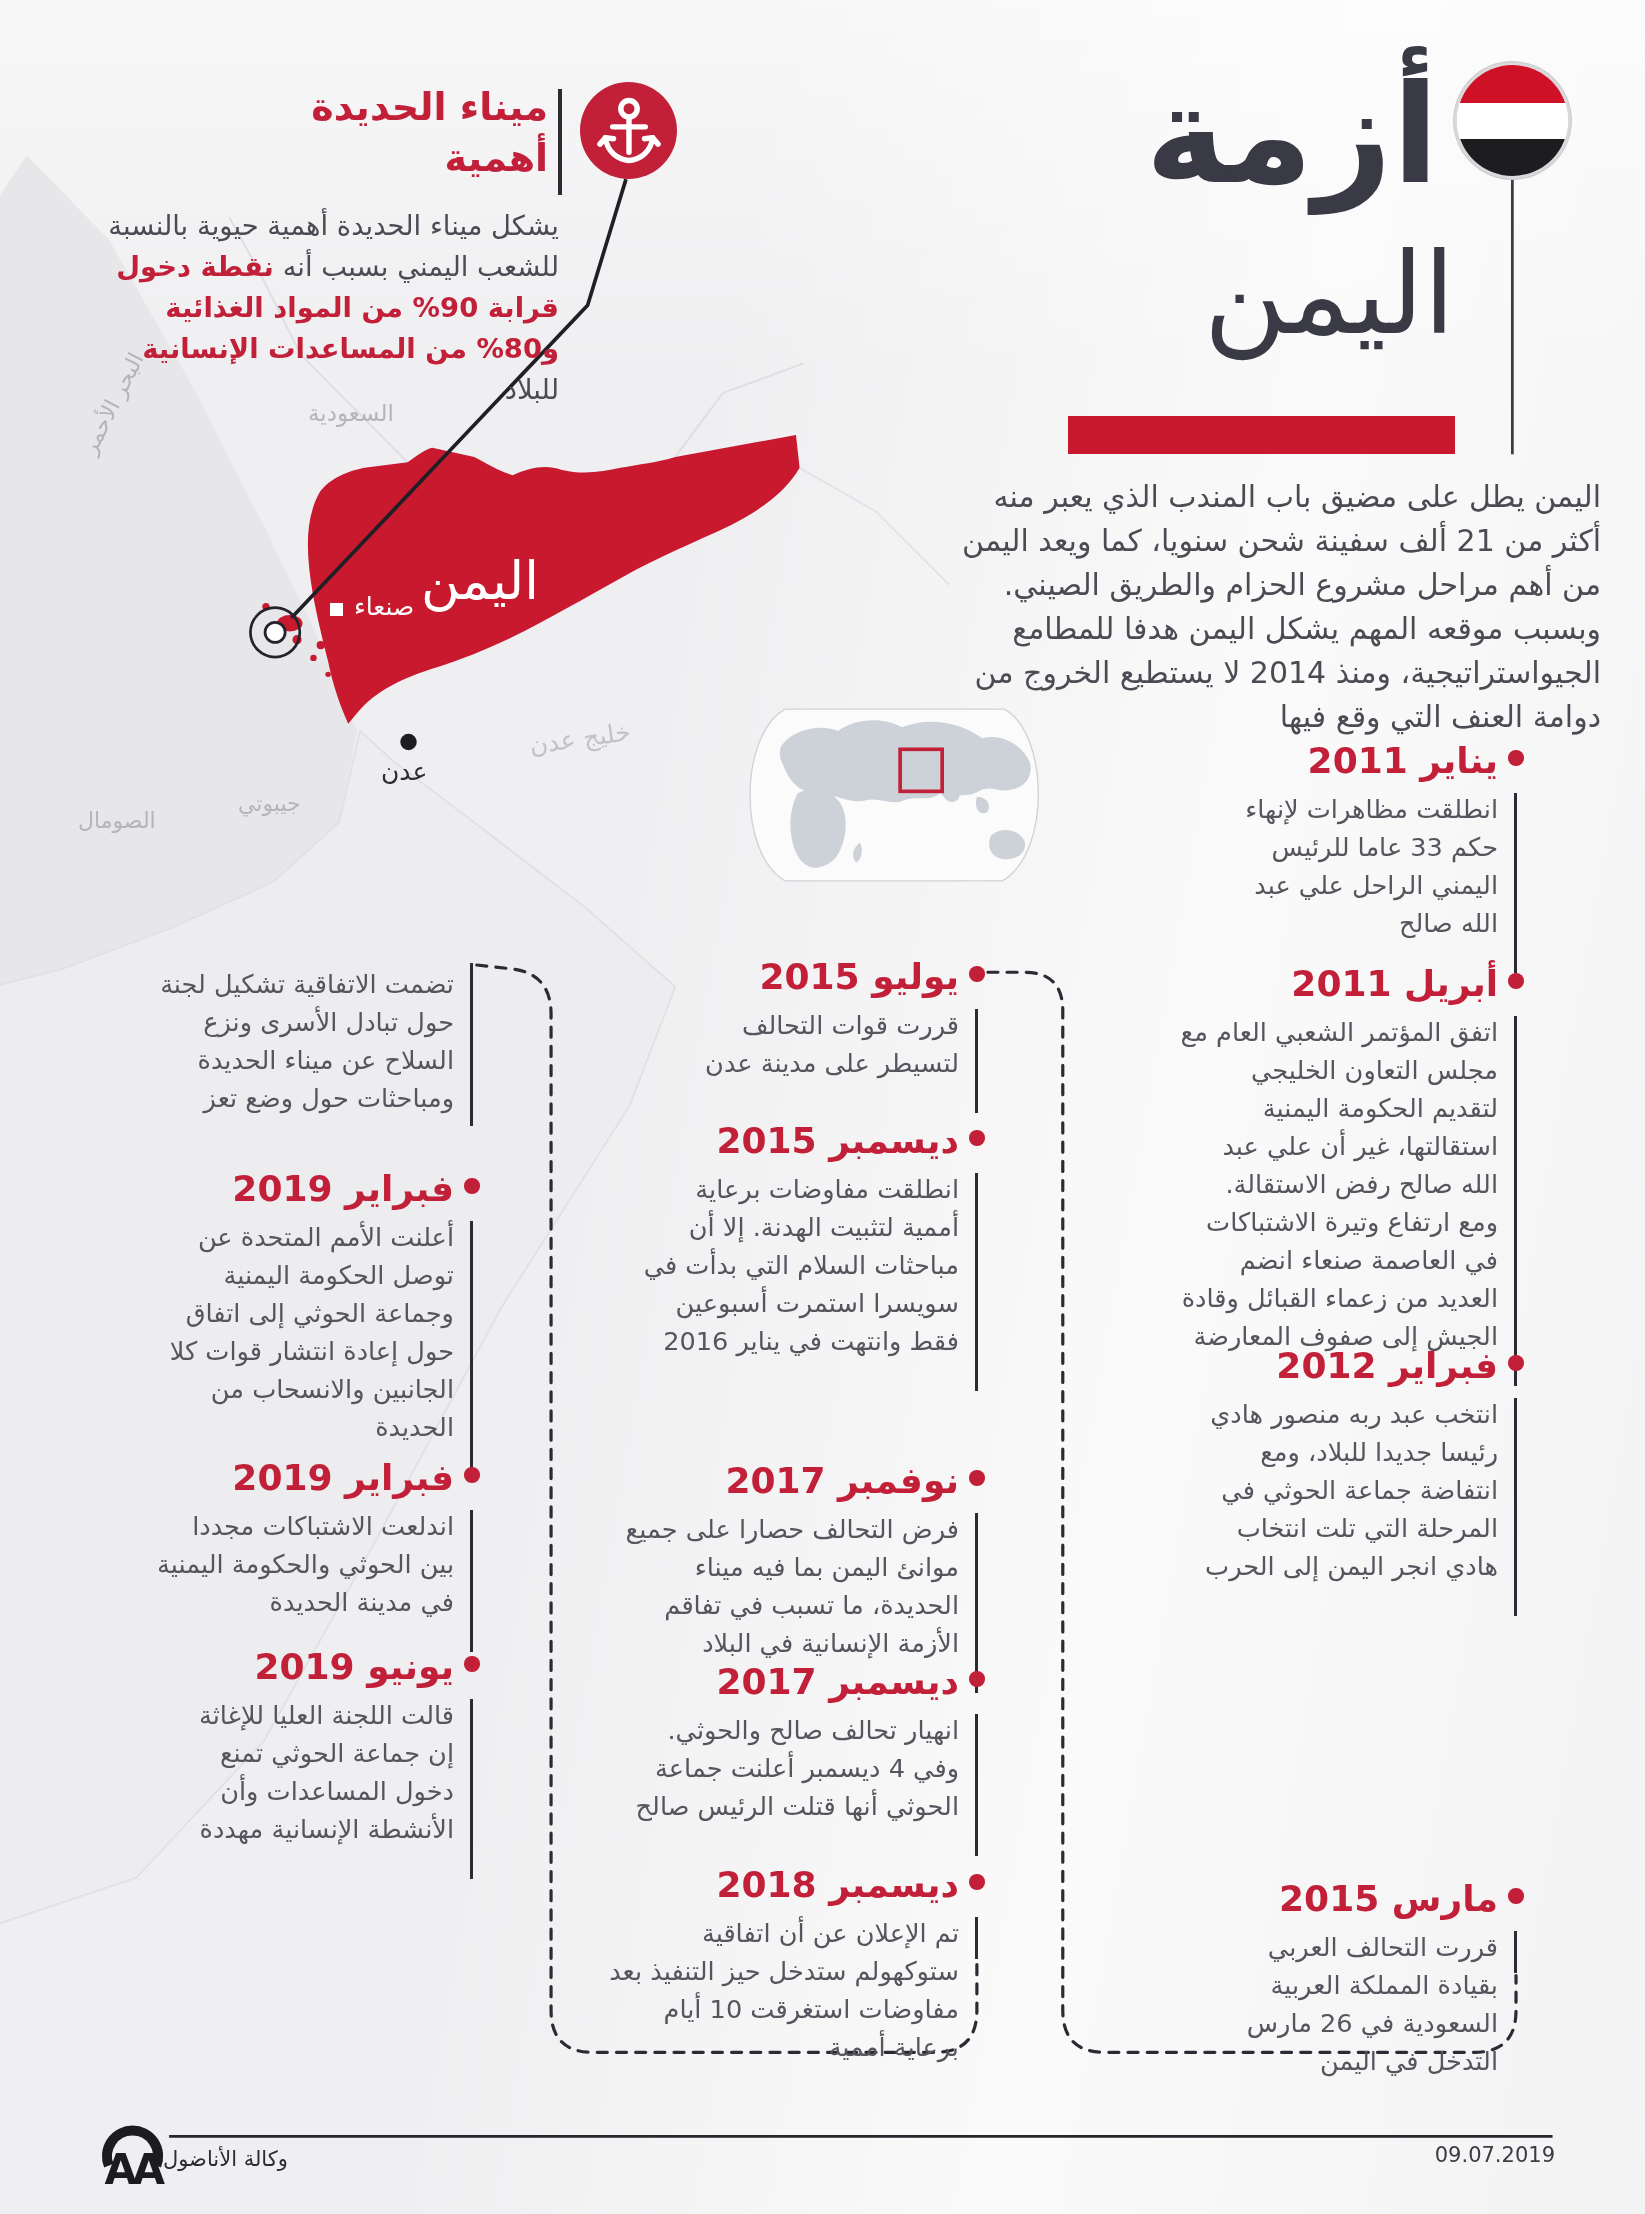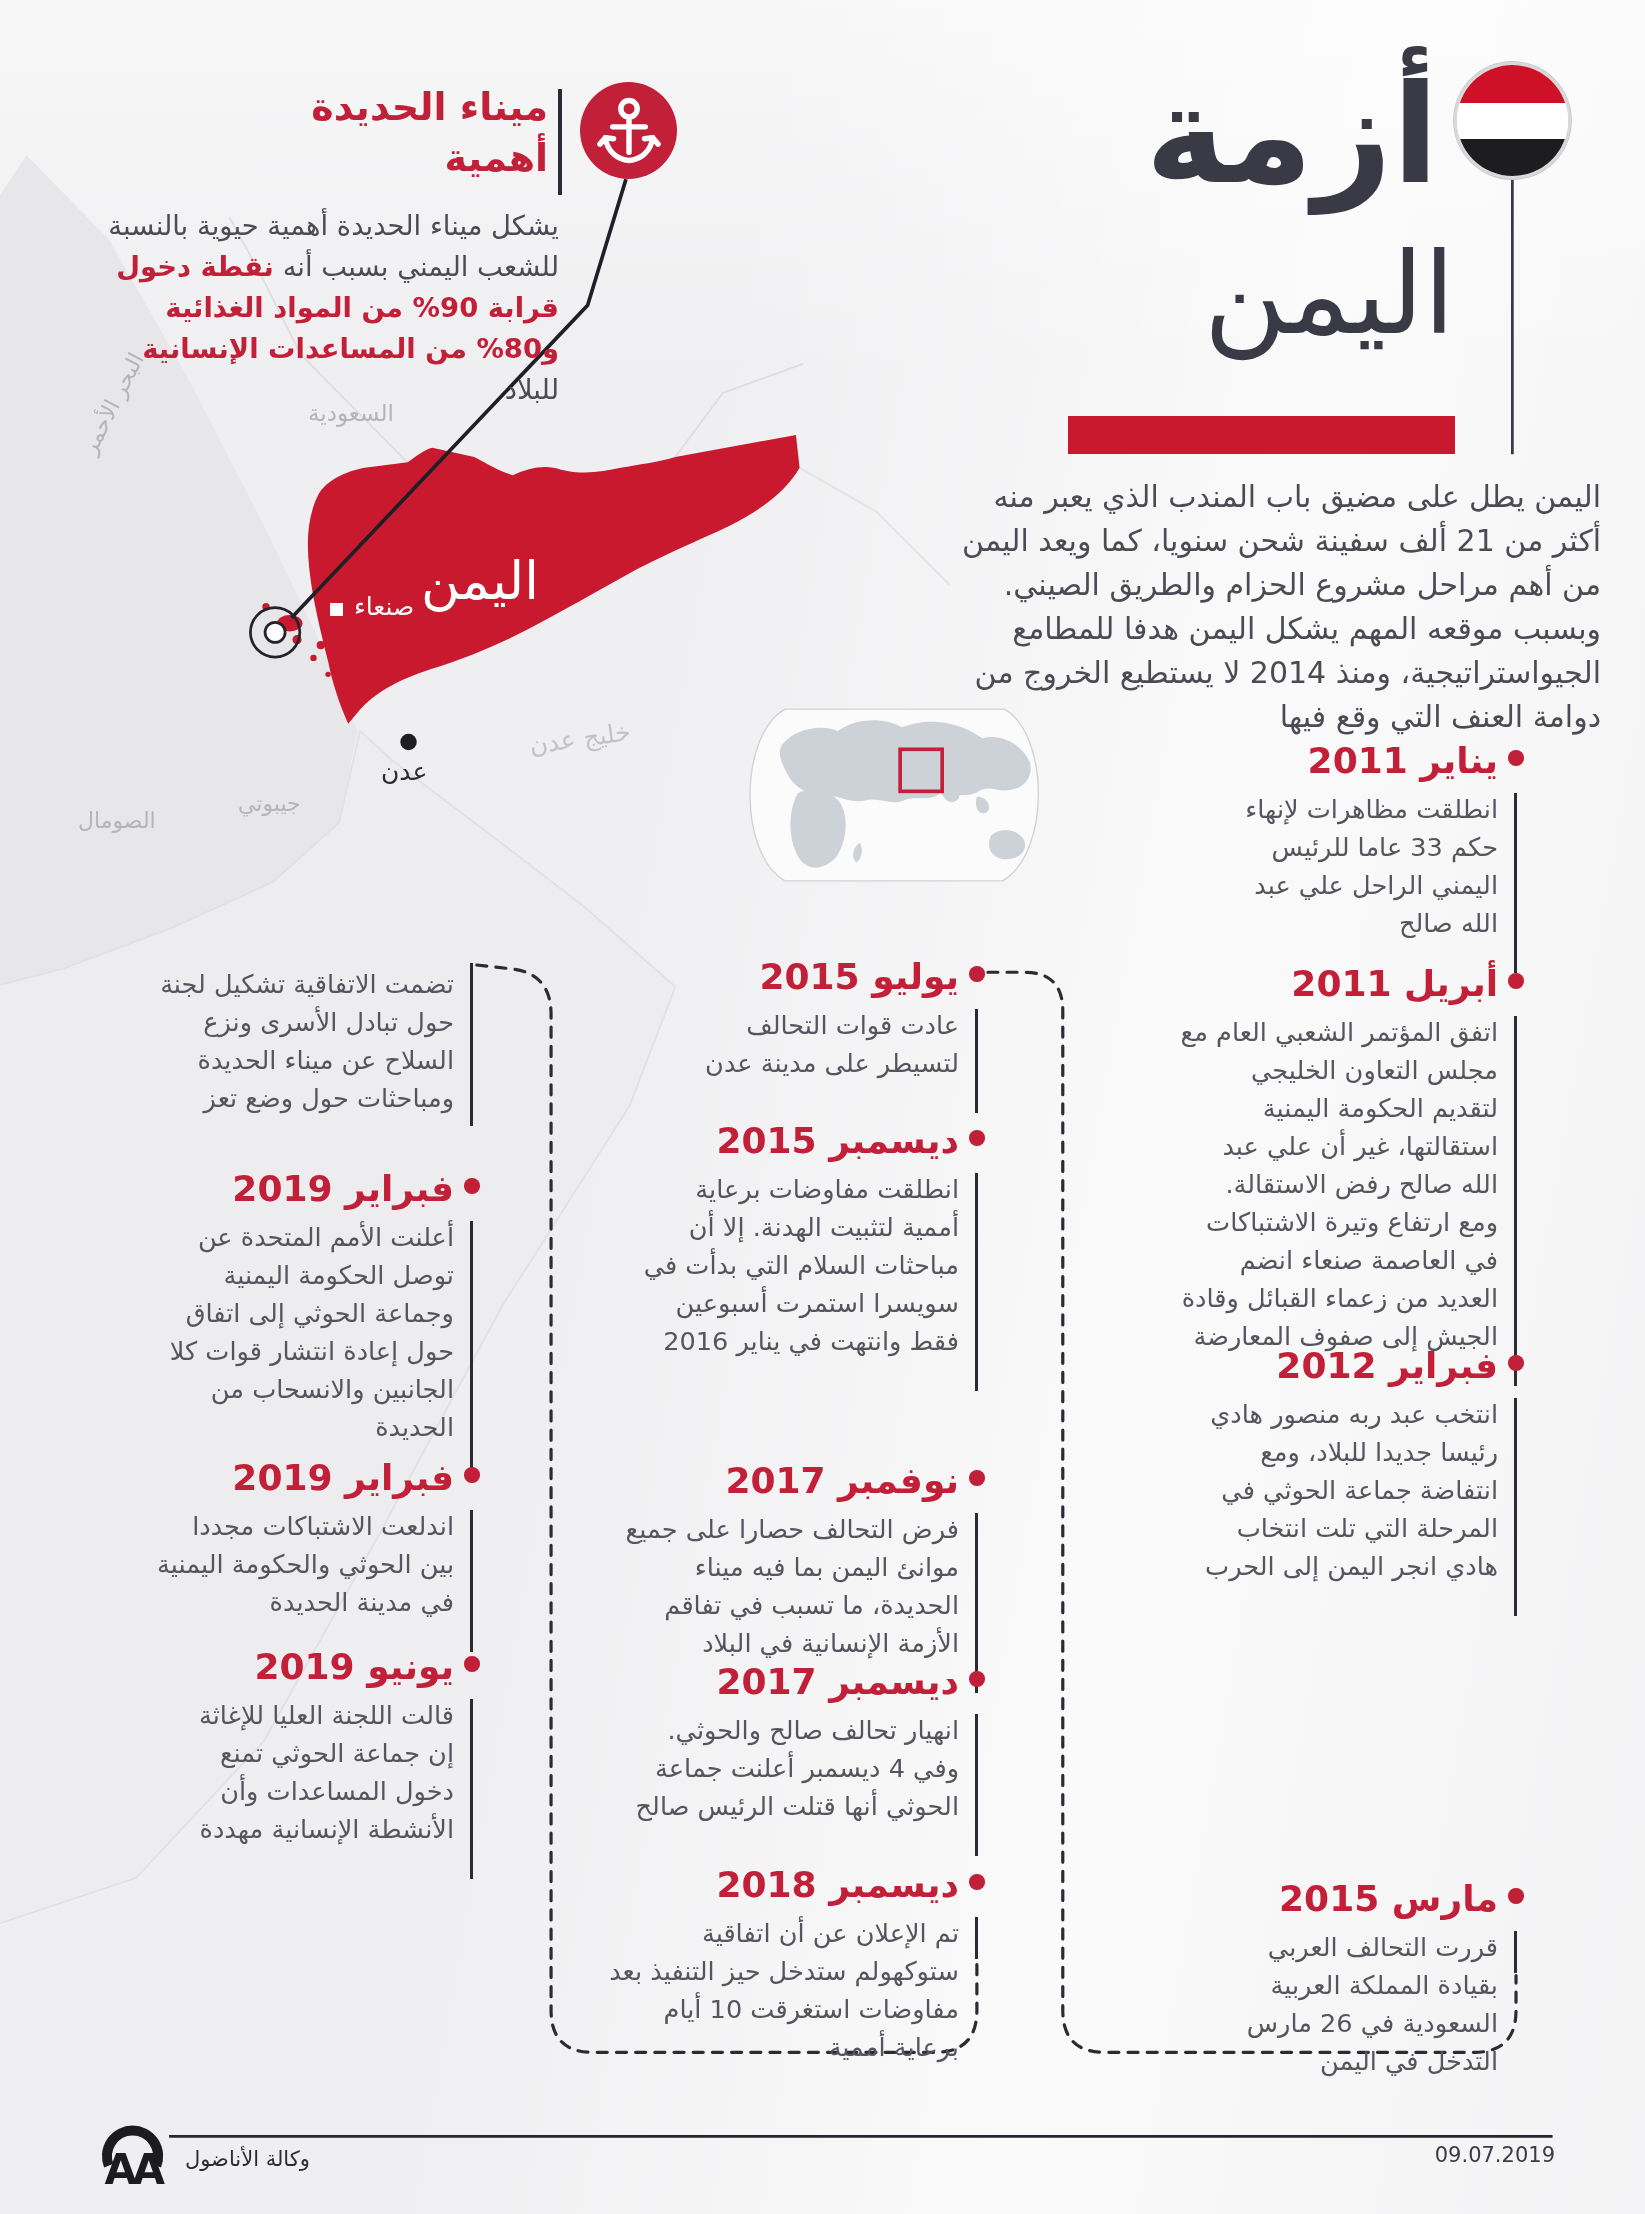--- a/index.html
+++ b/index.html
@@ -48,21 +48,21 @@
   .entry .date{font-size:36px; font-weight:700; color:#c22038; margin-bottom:11px; line-height:37px;}
   .entry .body{font-size:25.6px; line-height:38px; color:#55555e;}
   .entry::before{content:""; position:absolute; right:-25.6px; top:8.2px; width:15.5px; height:15.5px;
         border-radius:50%; background:#c22038;}
   .entry::after{content:""; position:absolute; right:-19px; top:51px; bottom:-31px; width:2.7px; background:#2b2b33;}
   .entry.no-date::before{display:none;}
   .entry.no-date::after{top:-1.8px; bottom:-9.1px;}
   .entry.dash-tail::after{top:51px; height:42px; bottom:auto;}
 
   
-  .agency{position:absolute; left:186px; top:2147px; font-size:21px; color:#2b2b33;}
+  .agency{position:absolute; left:164px; top:2147px; font-size:21px; color:#2b2b33;}
   .pubdate{position:absolute; right:90px; top:2143px; font-size:21px; color:#3b3b42; direction:ltr;}
 </style>
 </head>
 <body>
 
 <div class="canvas">
 
   <svg class="bg" width="1646" height="2215" viewBox="0 0 1801 2424">
 
     <polygon points="30,170 120,262 210,420 292,580 345,690 392,800 372,900 300,965 180,1020 60,1062 0,1078 0,215" fill="#e7e6e9"></polygon>
@@ -176,21 +176,21 @@
       <div class="date">فبراير 2012</div>
       <div class="body">انتخب عبد ربه منصور هادي رئيسا جديدا للبلاد، ومع انتفاضة جماعة الحوثي في المرحلة التي تلت انتخاب هادي انجر اليمن إلى الحرب</div>
     </div>
     <div class="entry dash-tail" style="right:147px; top:1880px; width:283px;">
       <div class="date">مارس 2015</div>
       <div class="body">قررت التحالف العربي بقيادة المملكة العربية السعودية في 26 مارس التدخل في اليمن</div>
     </div>
 
     <div class="entry" style="right:686px; top:958px; width:302px;">
       <div class="date">يوليو 2015</div>
-      <div class="body">عادت قوات التحالف لتسيطر على مدينة عدن</div>
+      <div class="body">قررت قوات التحالف لتسيطر على مدينة عدن</div>
     </div>
     <div class="entry" style="right:686px; top:1122px; width:322px;">
       <div class="date">ديسمبر 2015</div>
       <div class="body">انطلقت مفاوضات برعاية أممية لتثبيت الهدنة. إلا أن مباحثات السلام التي بدأت في سويسرا استمرت أسبوعين فقط وانتهت في يناير 2016</div>
     </div>
     <div class="entry" style="right:686px; top:1462px; width:343px;">
       <div class="date">نوفمبر 2017</div>
       <div class="body">فرض التحالف حصارا على جميع موانئ اليمن بما فيه ميناء الحديدة، ما تسبب في تفاقم الأزمة الإنسانية في البلاد</div>
     </div>
     <div class="entry" style="right:686px; top:1663px; width:345px;">

